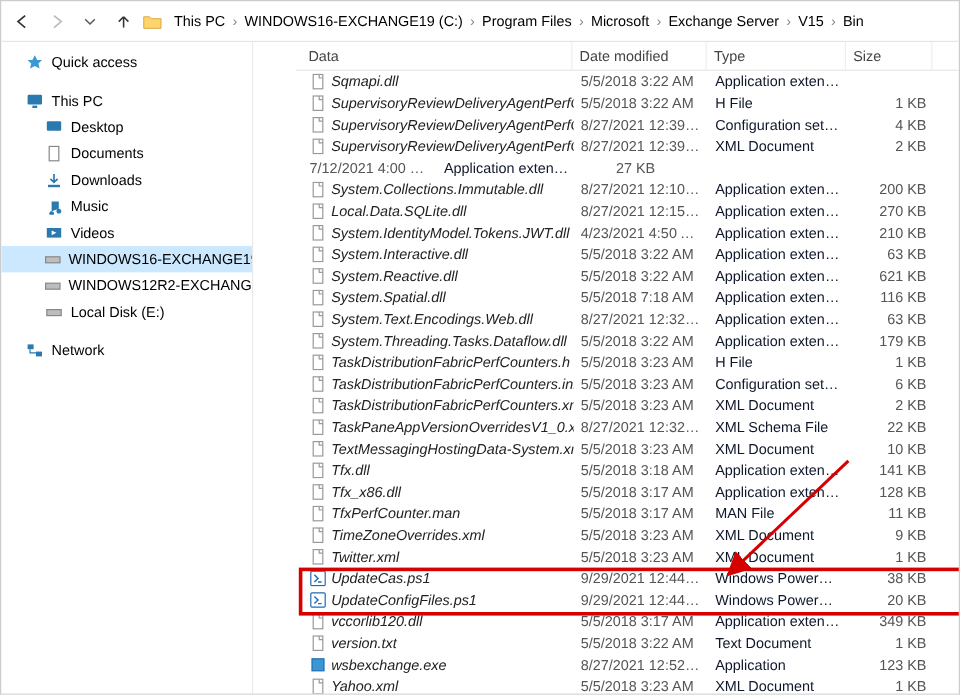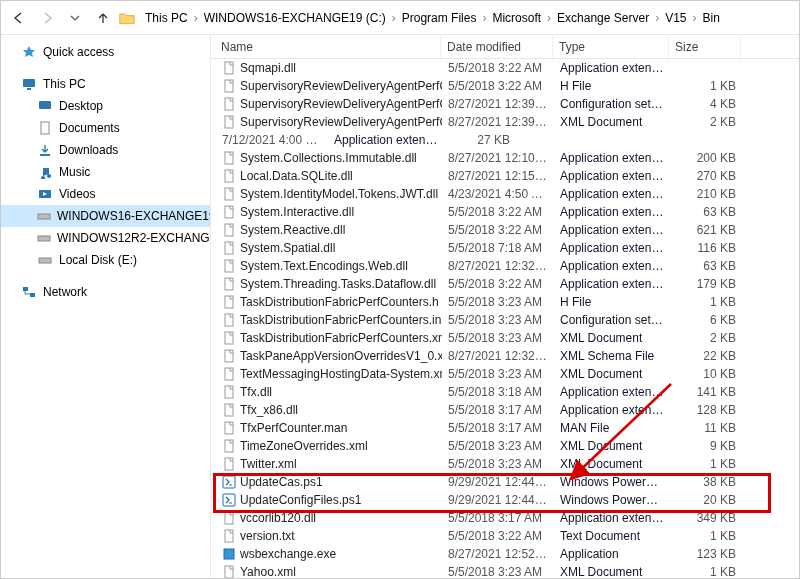--- a/index.html
+++ b/index.html
@@ -5,38 +5,38 @@
   * { box-sizing: border-box; margin: 0; padding: 0; font-family: "Segoe UI", Arial, sans-serif; }
   body { background: #fff; width: 800px; height: 579px; overflow: hidden; font-size: 12px; color: #000; }
   .window { width: 800px; height: 579px; display: flex; flex-direction: column; border: 1px solid #ccc; }
   .toolbar { display: flex; align-items: center; height: 34px; padding: 0 6px; border-bottom: 1px solid #e5e5e5; gap: 4px; }
   .nav-btn { width: 24px; height: 24px; display: flex; align-items: center; justify-content: center; color: #555; cursor: pointer; }
   .nav-btn.disabled { color: #bbb; }
   .folder-icon { width: 20px; height: 16px; }
   .crumbs { display: flex; align-items: center; gap: 2px; padding-left: 4px; flex: 1; }
   .crumb { padding: 3px 2px; white-space: nowrap; cursor: pointer; }
   .crumb-sep { color: #888; padding: 0 2px; }
-  .body { display: flex; flex: 1; min-height: 0; }
+  .body { display: flex; flex: 1; min-height: 0; gap: 36px; }
   .nav-pane { width: 210px; border-right: 1px solid #eaeaea; padding-top: 6px; overflow: hidden; }
   .nav-group { margin-bottom: 10px; }
   .nav-item { display: flex; align-items: center; height: 22px; padding-left: 20px; gap: 6px; cursor: pointer; white-space: nowrap; }
   .nav-item.child { padding-left: 36px; }
   .nav-item.selected { background: #cce8ff; }
   .nav-icon { width: 16px; height: 16px; display: inline-flex; align-items: center; justify-content: center; }
   .file-pane { flex: 1; display: flex; flex-direction: column; min-width: 0; }
   .columns { display: flex; height: 24px; border-bottom: 1px solid #e5e5e5; align-items: center; padding-left: 4px; color: #444; }
   .col { padding: 0 6px; border-right: 1px solid #eee; height: 100%; display: flex; align-items: center; }
   .col.name { width: 226px; }
   .col.date { width: 112px; }
   .col.type { width: 116px; }
   .col.size { width: 72px; justify-content: flex-start; }
   .rows { flex: 1; overflow: hidden; position: relative; }
   .row { display: flex; height: 18px; align-items: center; padding-left: 4px; border: 1px solid transparent; }
   .row .c { padding: 0 6px; overflow: hidden; text-overflow: ellipsis; white-space: nowrap; color: #222; }
-  .row .c.name { width: 226px; display: flex; align-items: flex-end; gap: 4px; }
+  .row .c.name { width: 226px; display: flex; align-items: flex-end; gap: 4px; font-style: italic; }
   .row .c.date { width: 112px; color: #555; }
   .row .c.type { width: 116px; color: #0f172a; }
   .row .c.size { width: 72px; text-align: right; color: #555; }
   .file-icon { width: 14px; height: 14px; display: inline-block; }
   .hl-box { position: absolute; border: 3px solid #d60000; pointer-events: none; }
   .arrow { position: absolute; pointer-events: none; }
   svg { display: block; }
 </style>
 </head>
 <body>
@@ -181,21 +181,21 @@
                 <rect x="8" y="8" width="5" height="4" fill="#2a7ab0"></rect>
                 <path d="M3 6 v3 h6" stroke="#2a7ab0" fill="none"></path>
               </svg>
             </span>
           <span>Network</span>
         </div>
       </div>
     </div>
     <div class="file-pane">
       <div class="columns">
-        <div class="col name">Name</div>
+        <div class="col name">Data</div>
         <div class="col date">Date modified</div>
         <div class="col type">Type</div>
         <div class="col size">Size</div>
       </div>
       <div class="rows" id="rows">
         <div class="row">
             <div class="c name">
               <span class="file-icon">
                 <svg width="14" height="14">
                   <rect x="3" y="1" width="8" height="12" fill="#fff" stroke="#999"></rect>

